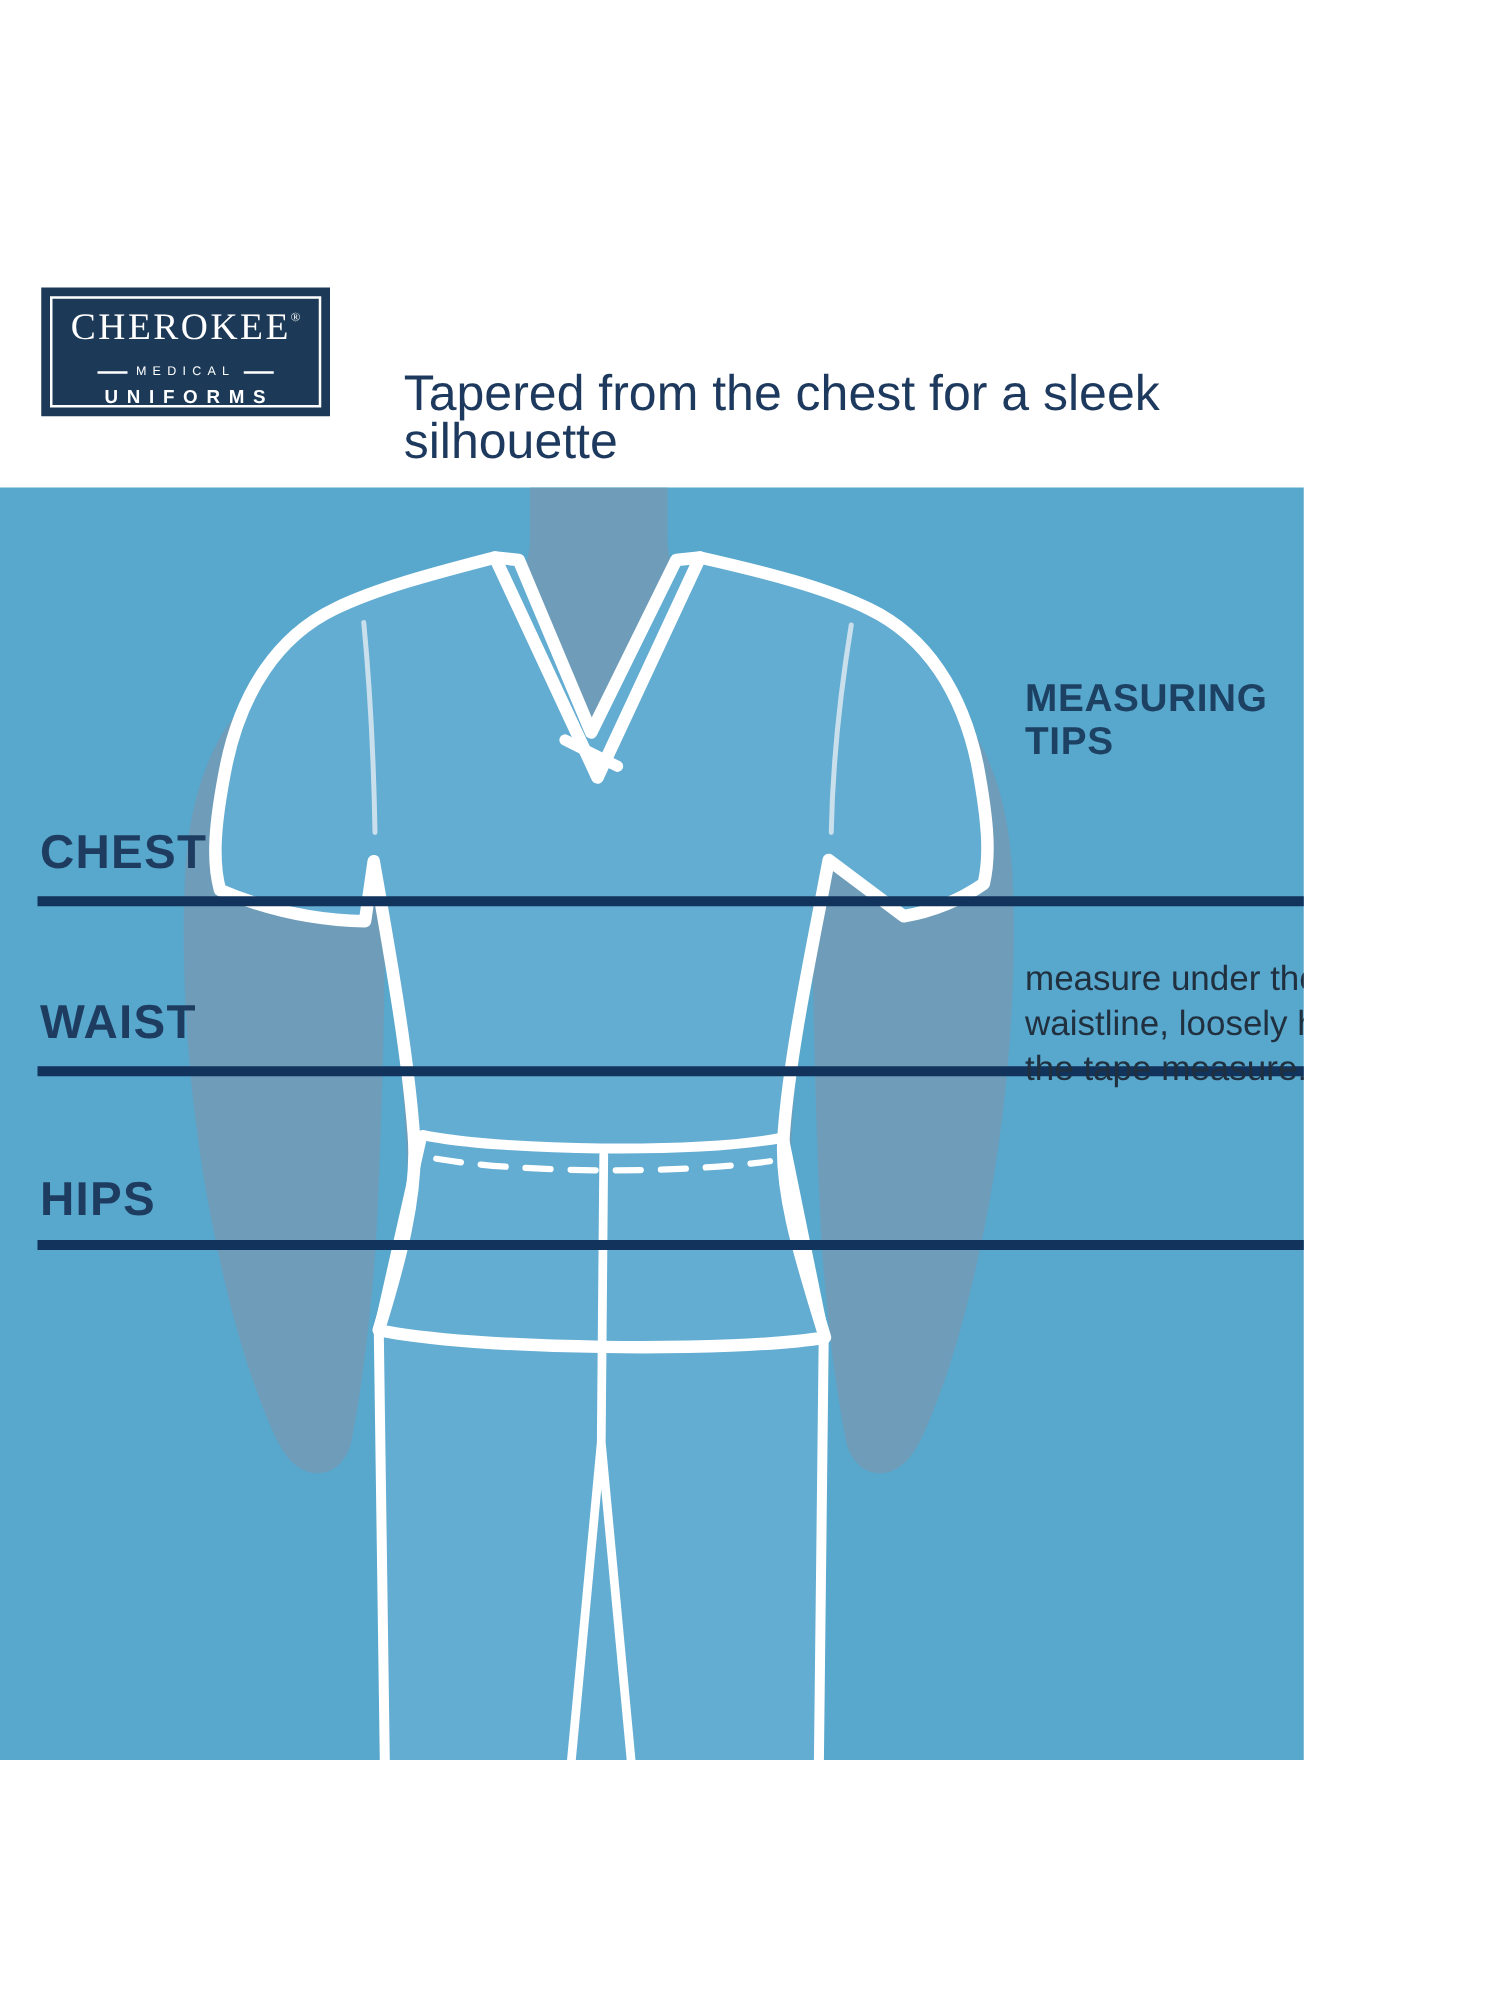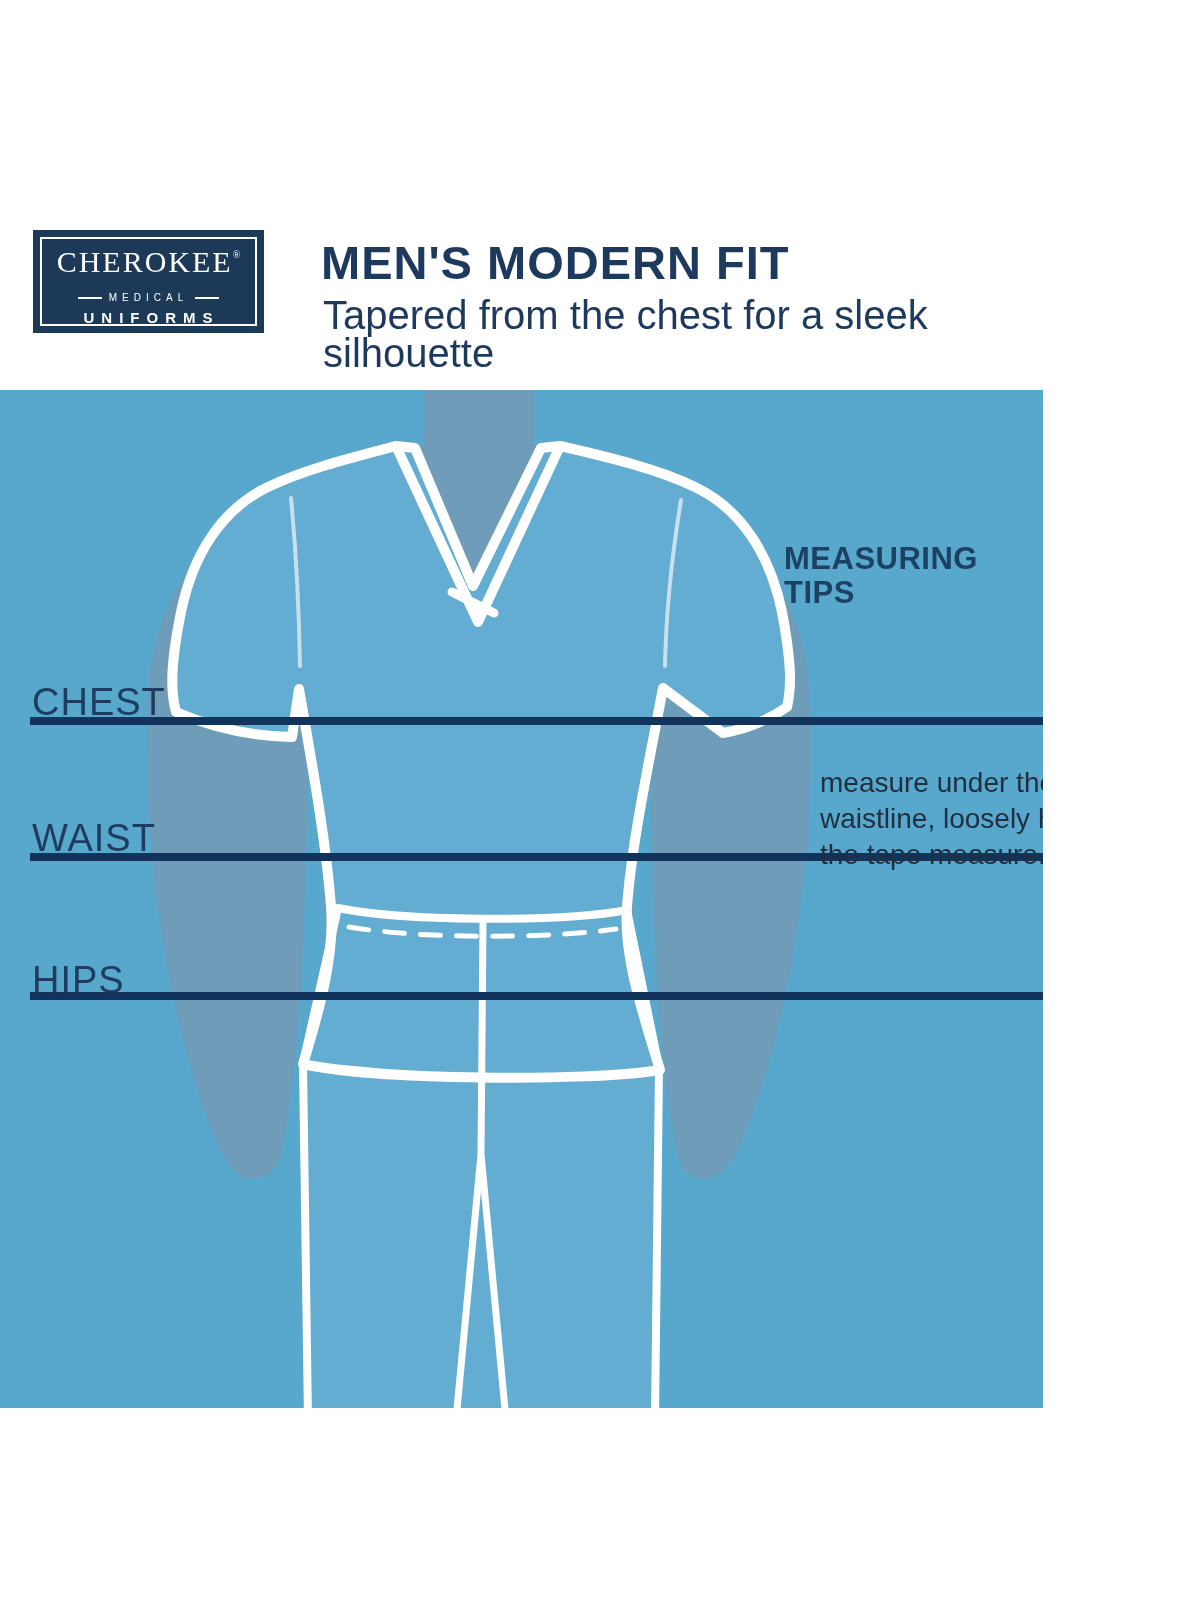--- a/index.html
+++ b/index.html
@@ -30,28 +30,28 @@
   #panel{position:absolute;left:0;top:390px;width:1200px;height:1018px;
     background:var(--panel-bg);}
   #figure-svg{position:absolute;left:0;top:0;}
   .sil{fill:var(--sil);}
   .garment{fill:var(--garment);}
   .outline{fill:none;stroke:var(--outline);stroke-linejoin:round;stroke-linecap:round;}
   .thinseam{fill:none;stroke:var(--seam);stroke-linecap:round;}
 
   
   .m-line{position:absolute;left:30px;width:1090px;height:8px;background:var(--navy-line);}
-  .m-label{position:absolute;left:32px;font-size:38px;font-weight:normal;letter-spacing:1px;
-    color:var(--navy-label);line-height:40px;margin-top:20px;}
+  .m-label{position:absolute;left:32px;font-size:38px;font-weight:bold;letter-spacing:1px;
+    color:var(--navy-label);line-height:40px;}
   #line-chest{top:717px;} #label-chest{top:662px;}
   #line-waist{top:853px;} #label-waist{top:798px;}
   #line-hips{top:992px;}  #label-hips{top:940px;}
 
   
-  #tips-heading{position:absolute;left:784px;top:542px;font-size:31px;font-weight:bold;
+  #tips-heading{position:absolute;left:820px;top:542px;font-size:31px;font-weight:bold;
     letter-spacing:0.5px;color:var(--navy-heading);line-height:34px;}
   .tip{position:absolute;left:820px;width:330px;font-size:28px;line-height:36px;
     color:var(--tip-text);white-space:pre-line;}
   #tip-chest{top:590px;}
   #tip-waist{top:734px;margin-top:31px;}
   #tip-hips{top:906px;}
 </style>
 </head>
 <body>
 
@@ -61,21 +61,20 @@
     <div id="logo-inner-border"></div>
     <div class="logo-brand"><span>CHEROKEE</span><span class="logo-reg">®</span></div>
     <div class="logo-medical">
       <span class="dash"></span>
       <span class="word">MEDICAL</span>
       <span class="dash"></span>
     </div>
     <div class="logo-uniforms">UNIFORMS</div>
   </div>
 
-  <div id="page-title">MEN'S MODERN FIT</div>
   <div id="page-subtitle">Tapered from the chest for a sleek silhouette</div>
 
   <div id="panel">
     <svg id="figure-svg" width="1200" height="1018" viewBox="0 0 1200 1018">
 
       <path class="sil" d="
         M 424,0 L 424,40
         C 424,58 420,68 404,74
         C 330,95 268,116 234,140
         C 176,176 152,235 148,310

